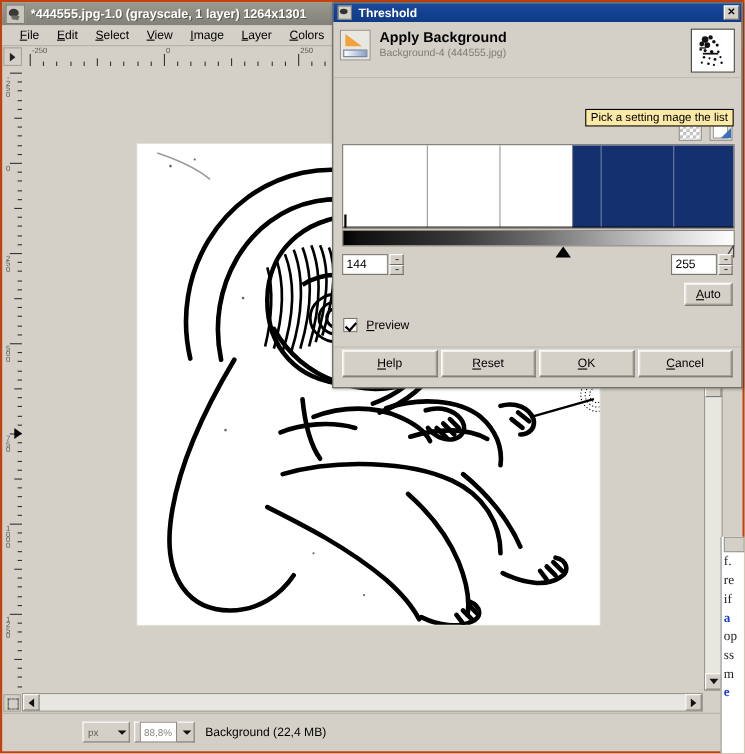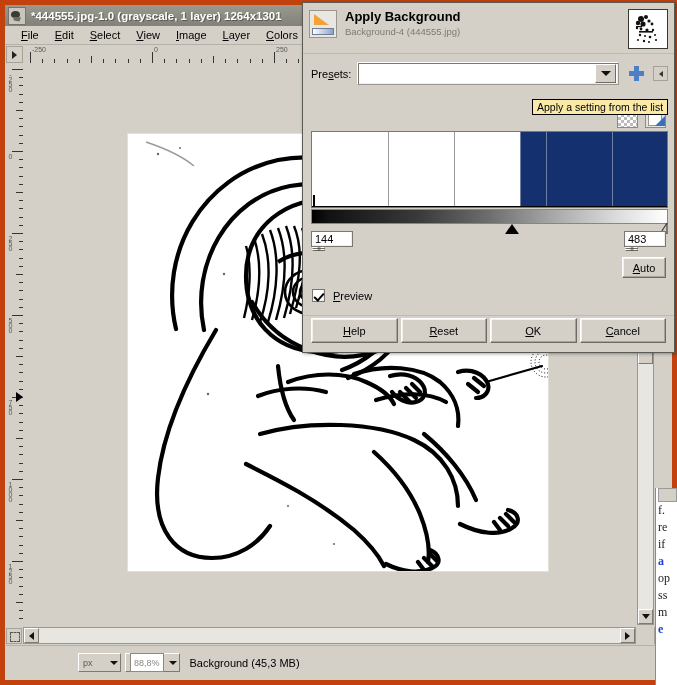--- a/index.html
+++ b/index.html
@@ -9,21 +9,21 @@
     font-family: "Liberation Sans", sans-serif;
     font-size: 11px;
     background: #d6d2c8;
   }
   #root { position: relative; width: 677px; height: 685px; }
 
   
   #gimp-window {
     position: absolute; left: 0; top: 0; width: 677px; height: 685px;
     background: #d4d0c8;
-    border: 5px solid #c2410c;
+    border: 2px solid #c2410c;
     box-sizing: border-box;
   }
 
   
   #img-titlebar {
     position: absolute; left: 0; top: 0; height: 21px; width: 100%;
     background: linear-gradient(to bottom, #9a998e 0%, #8e8d83 50%, #82817a 100%);
     display: flex; align-items: center;
     box-sizing: border-box; padding-left: 3px;
   }
@@ -352,21 +352,21 @@
   #grad-marker {
     position:absolute; top:221px; width:0;height:0;
     border-bottom:10px solid #000;
     border-left:7px solid transparent;border-right:7px solid transparent;
   }
   #grad-marker-r {
     position:absolute; top:220px; right:6px; width:9px;height:11px;
   }
 
   .spin {
-    position:absolute; height:19px; display:flex;flex-direction:column;
+    position:absolute; height:19px; display:flex;
   }
   .spin .sfield {
     width:42px; background:#fff; border:1px solid #7b776f;
     box-shadow: inset -1px -1px 0 #efeee9;
     font-size:11px; color:#000; padding:1px 3px; box-sizing:border-box;
     display:flex; align-items:center;
   }
   .spin .sbtns { width:13px; display:flex; flex-direction:column; margin-left:1px;}
   .spin .sbtns span {
     flex:1; background:#d4d0c8; border:1px solid #fff;
@@ -721,41 +721,46 @@
 
     <div id="statusbar">
       <div class="combo-sm">
         <span class="cv">px</span>
         <span class="arr"></span>
       </div>
       <div class="combo-sm" style="padding-right:2px">
         <span class="zoom-box">88,8%</span>
         <span class="arr"></span>
       </div>
-      <span id="status-text">Background (45,3 MB)</span>
+      <span id="status-text">Background (22,4 MB)</span>
       <svg id="resize-grip" viewBox="0 0 13 13">
         <path d="M12 4 L4 12 M12 7 L7 12 M12 10 L10 12" stroke="#8d8a82" stroke-width="1.4" fill="none"></path>
       </svg>
     </div>
   </div>
 
   <div id="bg-window">
     <div class="hdr"></div>
     <div>f.</div>
     <div>re</div>
     <div>if</div>
     <div class="bl">a</div>
     <div>op</div>
     <div>ss</div>
     <div>m</div>
     <div class="bl">e</div>
   </div>
 
   <div id="threshold-dlg">
 
+    <div id="dlg-titlebar">
+      <span class="dicon"></span>
+      <span class="dtitle">Threshold</span>
+      <span id="dlg-close">✕</span>
+    </div>
 
     <div id="dlg-header">
       <span class="thicon">
         <span class="wedge"></span>
           <span class="bar"></span>
       </span>
       <span class="htxt">
         <div class="h1">Apply Background</div>
         <div class="h2">Background-4 (444555.jpg)</div>
       </span>
@@ -781,45 +786,32 @@
               <circle cx="15" cy="31" r="1.2"></circle>
             <circle cx="20" cy="32" r="1"></circle>
               <circle cx="27" cy="30" r="1.1"></circle>
             <rect x="10" y="21" width="14" height="1.6"></rect>
             <rect x="7" y="16" width="6" height="1.2"></rect>
           </g>
         </svg>
       </span>
     </div>
 
-    <div id="presets-row">
-      <span class="plabel">Pre<u>s</u>ets:</span>
-      <span id="presets-combo">
-        <span class="field"></span>
-        <span class="dropbtn">
-          <i></i>
-        </span>
-      </span>
-      <span class="plus-icon"></span>
-      <span class="mini-btn">
-        <i></i>
-      </span>
-    </div>
 
     <div id="preset-icons-row">
       <span class="pi-box">
         <span class="pi-check"></span>
       </span>
       <span class="pi-box">
         <span class="sheet"></span>
           <span class="blue"></span>
       </span>
     </div>
 
-    <div id="tooltip">Apply a setting from the list</div>
+    <div id="tooltip">Pick a setting mage the list</div>
 
     <div id="hist-frame">
       <div class="seg" style="left:58.5%; right:0; background:#15306e;"></div>
       <div class="gridline" style="left:21.5%;background:#9a9a9a;"></div>
       <div class="gridline" style="left:40.0%;background:#9a9a9a;"></div>
       <div class="gridline" style="left:58.5%;background:#6f7fa3;"></div>
       <div class="gridline" style="left:66.0%;background:#6f7fa3;"></div>
       <div class="gridline" style="left:84.5%;background:#6f7fa3;"></div>
       <div id="hist-base"></div>
       <div id="hist-spike"></div>
@@ -833,21 +825,21 @@
 
     <div class="spin" style="left:8px; top:228px;">
       <span class="sfield">144</span>
       <span class="sbtns">
         <span></span>
         <span></span>
       </span>
     </div>
 
     <div class="spin" style="right:8px; top:228px;">
-      <span class="sfield">483</span>
+      <span class="sfield">255</span>
       <span class="sbtns">
         <span></span>
         <span></span>
       </span>
     </div>
 
     <div class="btn" id="auto-btn"><u>A</u>uto</div>
 
     <div id="preview-row">
       <span id="preview-check"></span>

